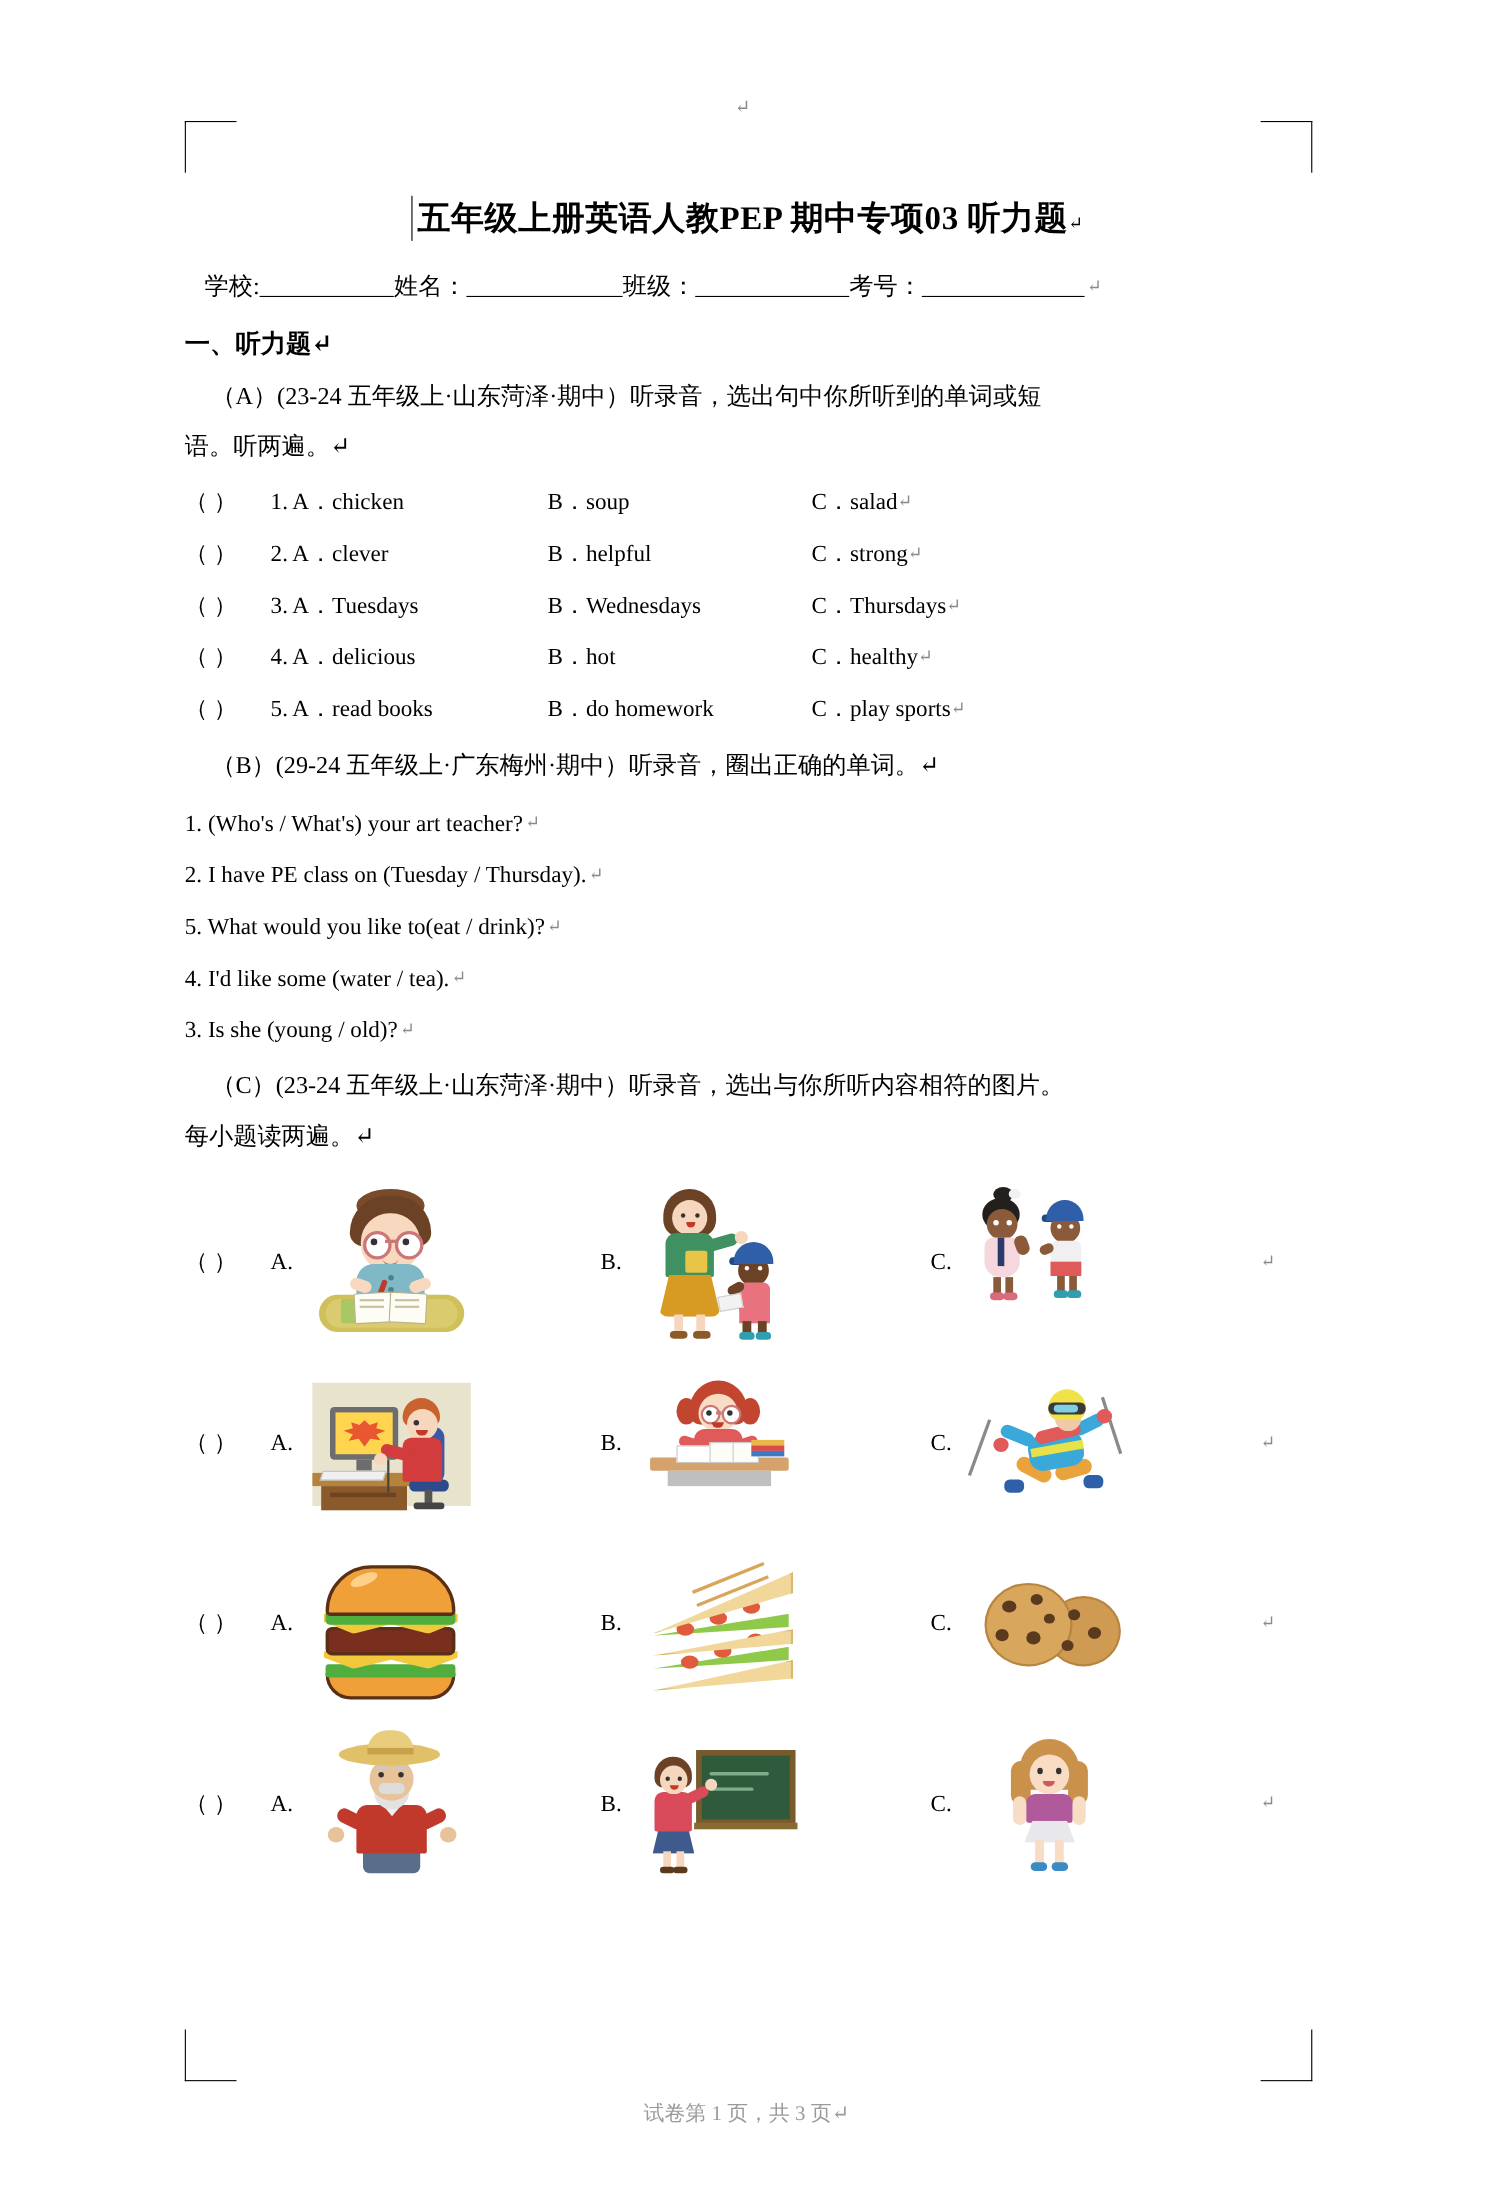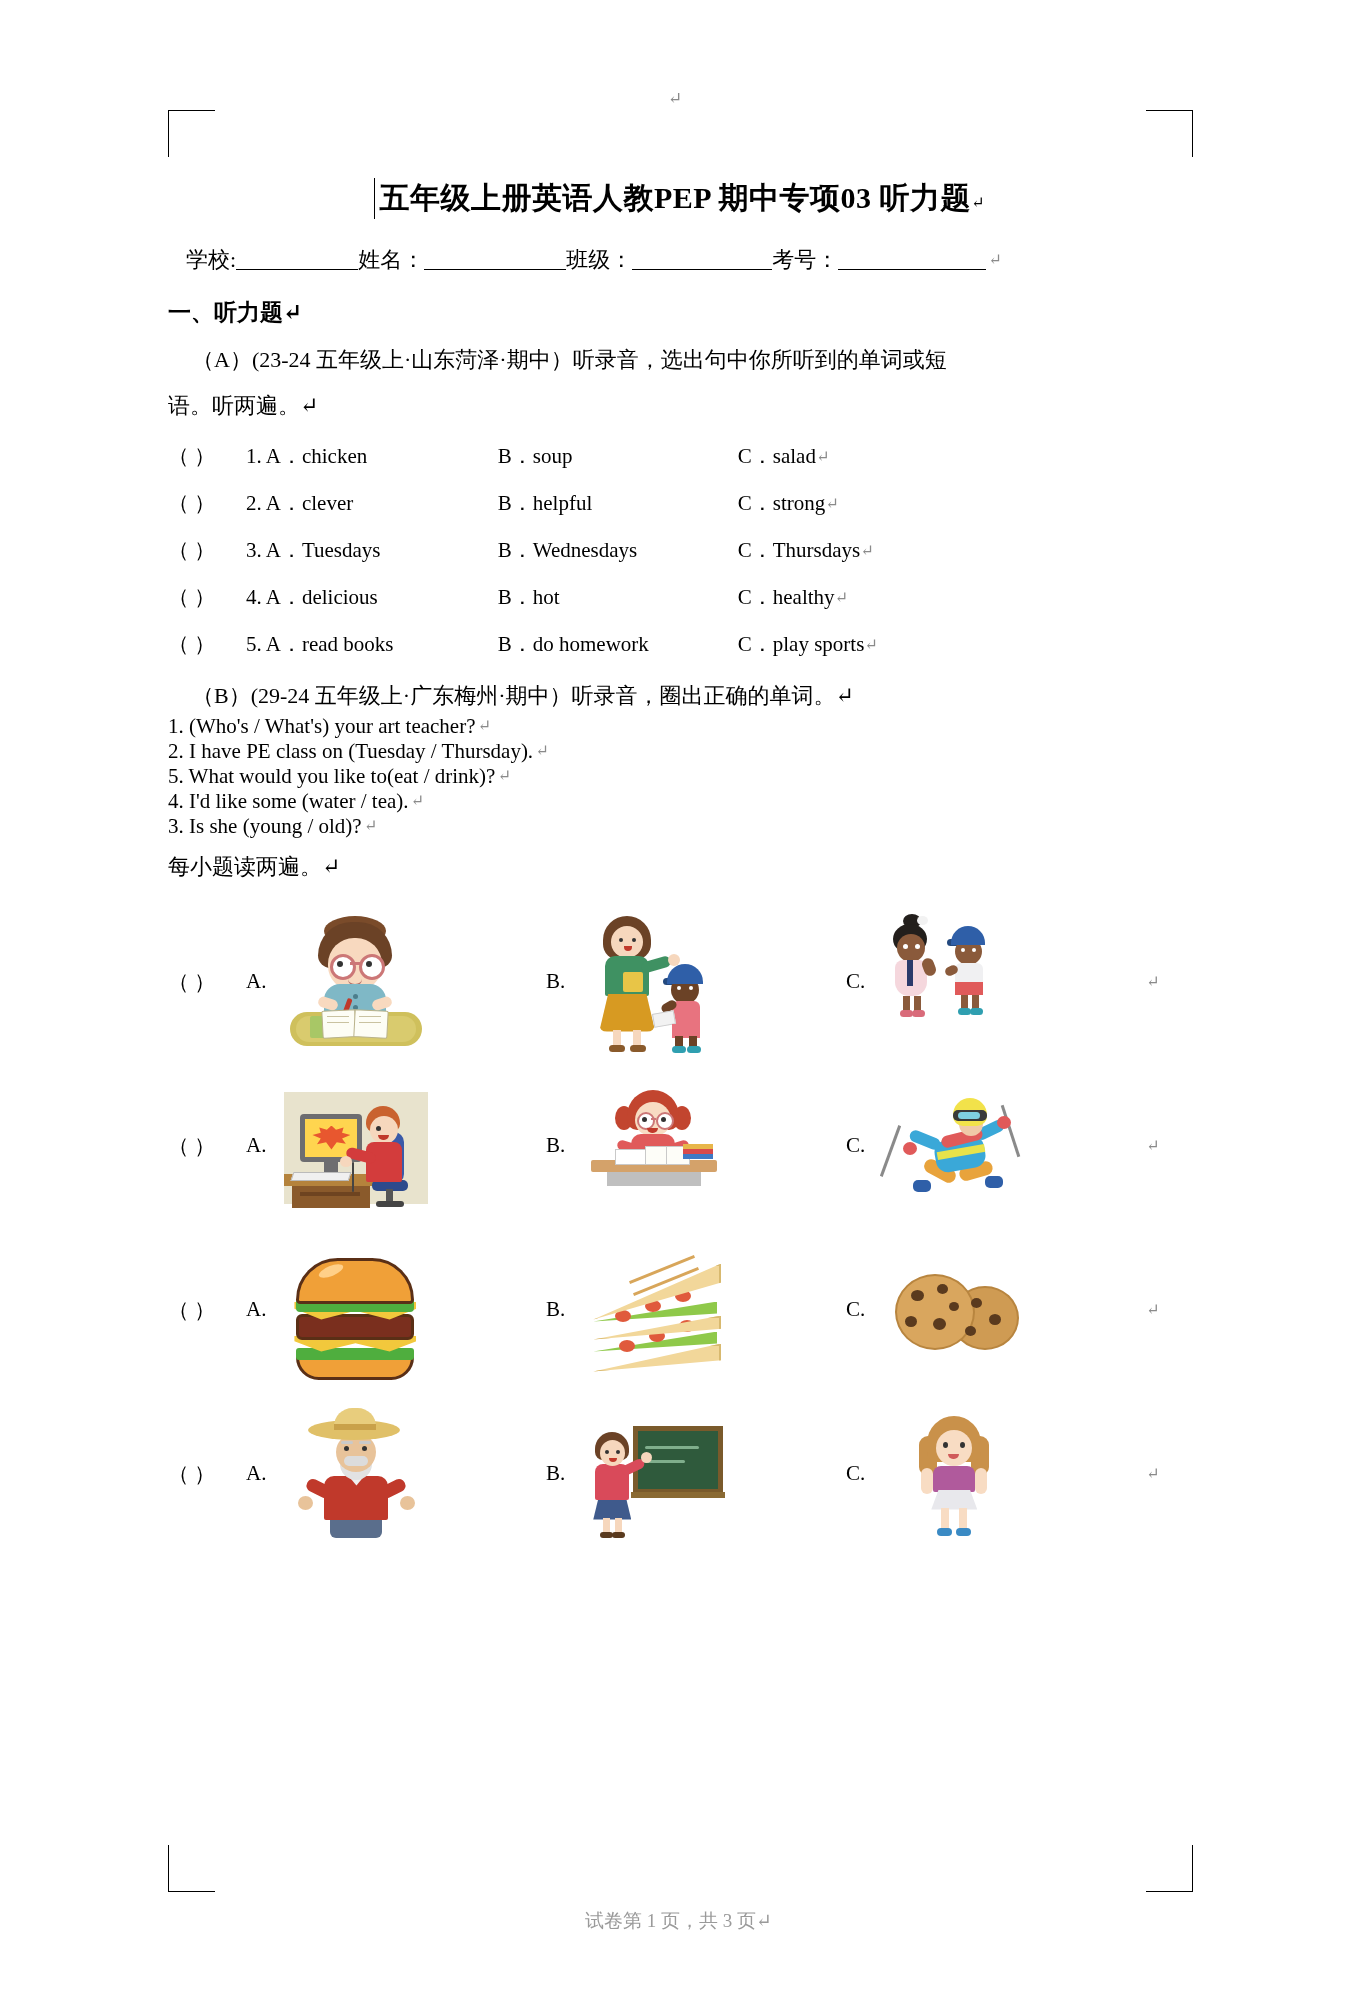--- a/index.html
+++ b/index.html
@@ -48,21 +48,21 @@
   
   .qrow{display:flex;align-items:baseline;font-size:21px;margin-top:19px;}
   .paren{width:78px;flex:none;}
   .qnum{width:auto;flex:none;margin-right:4px;}
   .opt{white-space:nowrap;}
   .optA{width:232px;flex:none;}
   .optB{width:240px;flex:none;}
   .optC{flex:none;}
 
   
-  .sent{font-size:21px;}
+  .sent{font-size:21px;margin-top:22px;}
 
   
   .picrow{display:flex;align-items:center;margin-top:10px;height:150px;}
   .pic-paren{width:78px;flex:none;font-size:21px;}
   .pic-lbl{font-size:21px;flex:none;}
   .pic-cellA{width:300px;flex:none;display:flex;align-items:center;}
   .pic-cellB{width:300px;flex:none;display:flex;align-items:center;}
   .pic-cellC{width:300px;flex:none;display:flex;align-items:center;}
   .art{width:150px;height:140px;position:relative;margin-left:14px;flex:none;}
   .tail{font-size:16px;color:#8a8a8a;align-self:center;}
@@ -382,20 +382,21 @@
     </div>
 
     <div class="instr" style="margin-top:20px">（B）(29-24 五年级上·广东梅州·期中）听录音，圈出正确的单词。↵</div>
 
     <div class="sent"><span>1. (Who's / What's) your art teacher?</span><span class="pc">↵</span></div>
     <div class="sent"><span>2. I have PE class on (Tuesday / Thursday).</span><span class="pc">↵</span></div>
     <div class="sent"><span>5. What would you like to(eat / drink)?</span><span class="pc">↵</span></div>
     <div class="sent"><span>4. I'd like some (water / tea).</span><span class="pc">↵</span></div>
     <div class="sent"><span>3. Is she (young / old)?</span><span class="pc">↵</span></div>
 
+    <div class="instr" style="margin-top:20px">（C）(23-24 五年级上·山东菏泽·期中）听录音，选出与你所听内容相符的图片。</div>
     <div class="instr2" style="text-indent:0">每小题读两遍。↵</div>
 
     <div class="picrow" style="margin-top:22px">
       <span class="pic-paren">（    ）</span>
       <div class="pic-cellA">
         <span class="pic-lbl">A.</span>
         <div class="art a1a">
           <i class="hair2"></i>
             <i class="hair"></i>
             <i class="face"></i>

